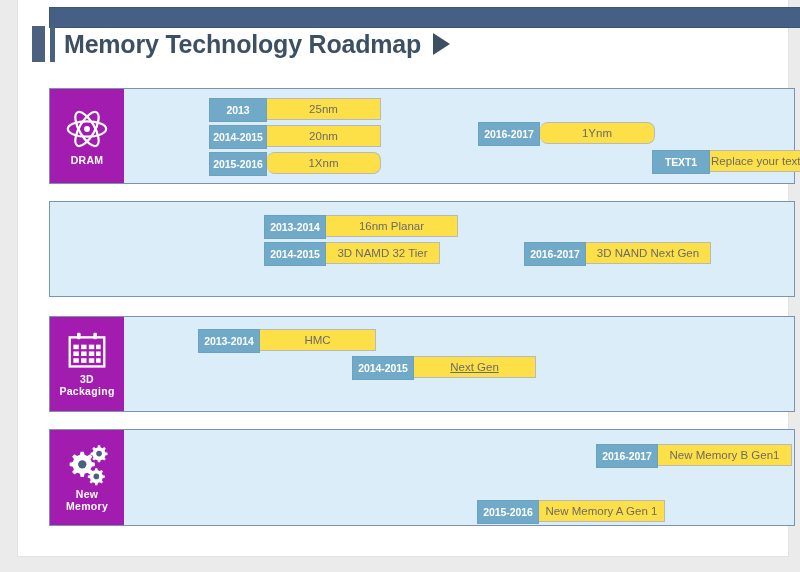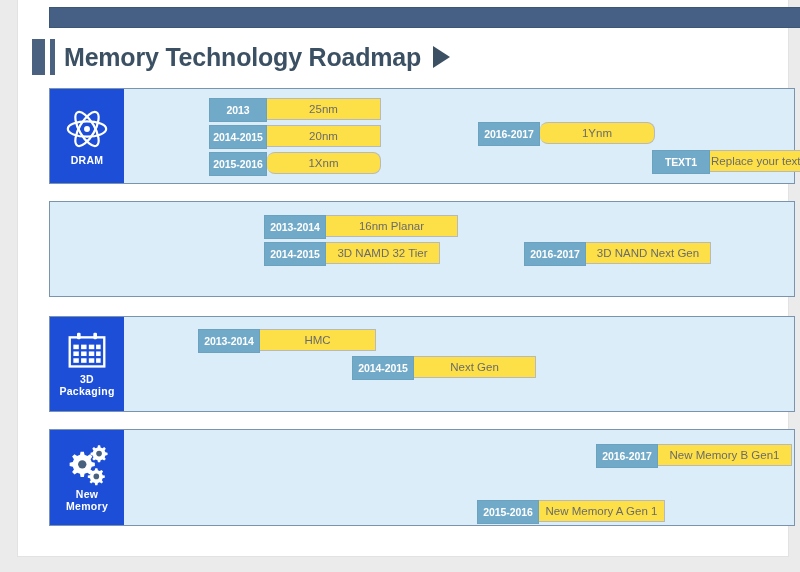--- a/index.html
+++ b/index.html
@@ -32,21 +32,21 @@
     height: 21px;
     background: #456084;
     border: 1px solid #3c5675;
     box-sizing: border-box;
   }
 
   
   .title-row {
     position: absolute;
     left: 14px;
-    top: 38px;
+    top: 25px;
     height: 38px;
     display: flex;
     align-items: center;
   }
   .accent-wide {
     width: 13px;
     height: 36px;
     background: #4a6180;
     margin-right: 5px;
   }
@@ -78,21 +78,21 @@
     left: 31px;
     width: 746px;
     background: #dcedfa;
     border: 1px solid #7b93ad;
     box-sizing: border-box;
     display: flex;
   }
   .icon-panel {
     width: 74px;
     flex: 0 0 74px;
-    background: #1d4ed8;
+    background: #a21caf;
     display: flex;
     flex-direction: column;
     align-items: center;
     justify-content: center;
     color: #ffffff;
   }
   .icon-glyph {
     display: flex;
     align-items: center;
     justify-content: center;
@@ -245,21 +245,21 @@
           <div>Packaging</div>
         </div>
       </div>
       <div class="track">
         <div class="bar" style="left:74px;top:12px;">
           <div class="chip" style="width:62px;">2013-2014</div>
           <div class="body" style="width:116px;">HMC</div>
         </div>
         <div class="bar" style="left:228px;top:39px;">
           <div class="chip" style="width:62px;">2014-2015</div>
-          <div class="body" style="width:122px;">Next Gen</div>
+          <div class="body" style="width:122px;text-decoration:underline;">Next Gen</div>
         </div>
       </div>
     </div>
 
     <div class="row" style="top:429px;height:97px;">
       <div class="icon-panel">
         <div class="icon-glyph">
           <svg width="46" height="42" viewBox="0 0 50 46">
             <g fill="#ffffff">
               <path d="M18 8.5 l3.6 0 .7 3.4 3.1 1.3 2.9-2 2.6 2.6 -2 2.9 1.3 3.1 3.4 .7 0 3.6 -3.4 .7 -1.3 3.1 2 2.9 -2.6 2.6 -2.9-2 -3.1 1.3 -.7 3.4 -3.6 0 -.7-3.4 -3.1-1.3 -2.9 2 -2.6-2.6 2-2.9 -1.3-3.1 -3.4-.7 0-3.6 3.4-.7 1.3-3.1 -2-2.9 2.6-2.6 2.9 2 3.1-1.3 Z"></path>

